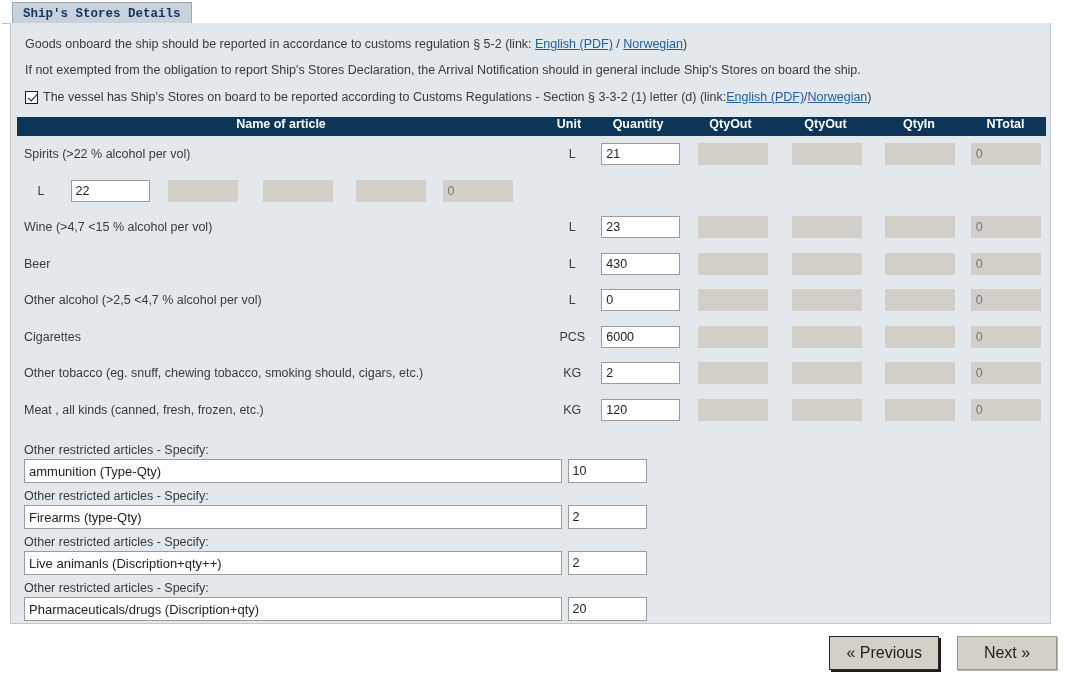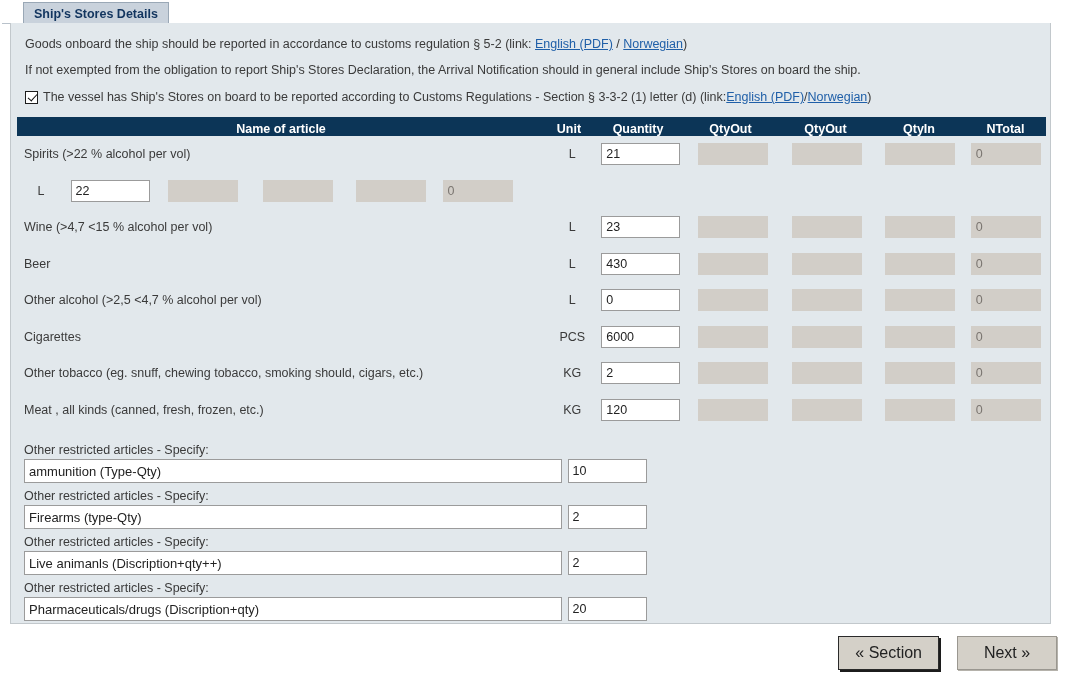--- a/index.html
+++ b/index.html
@@ -28,31 +28,32 @@
   .tab-strip .tab-underline {
     position: absolute;
     left: 0;
     bottom: 0;
     width: 100%;
     height: 1px;
     background: #b9c2cb;
   }
   .tab {
     position: absolute;
-    left: 21px;
+    left: 10px;
     top: 2px;
     padding: 4px 10px 4px 10px;
     background: #c9d2dc;
     border: 1px solid #9aa8b6;
     border-bottom: none;
     color: #12355f;
     font-weight: bold;
     font-size: 12.5px;
     line-height: 14px;
     white-space: nowrap;
+    font-family: Liberation Mono, monospace;
   }
 
   
   .panel {
     position: absolute;
     left: 10px;
     top: 23px;
     width: 1041px;
     height: 601px;
     background: #e2e8ec;
@@ -115,21 +116,21 @@
     top: 94px;
     width: 1029px;
   }
   .thead {
     display: flex;
     background: #0c3557;
     color: #ffffff;
     font-weight: bold;
     font-size: 12.5px;
     height: 19px;
-    align-items: flex-end;
+    align-items: flex-start;
   }
   .thead .th { text-align: center; }
   .c-name   { width: 528px; }
   .c-unit   { width: 48px; }
   .c-qty    { width: 90px; }
   .c-qo1    { width: 95px; }
   .c-qo2    { width: 95px; }
   .c-qi     { width: 92px; }
   .c-nt     { width: 81px; }
 
@@ -455,15 +456,15 @@
           <div class="qty-wrap">
             <input class="txt oqty" type="text" value="20" style="">
           </div>
         </div>
       </div>
     </div>
 
 </div>
 
 <div class="footer">
-  <button class="navbtn prev">« Section</button>
+  <button class="navbtn prev">« Previous</button>
   <button class="navbtn next">Next »</button>
 </div>
 
 </body></html>

